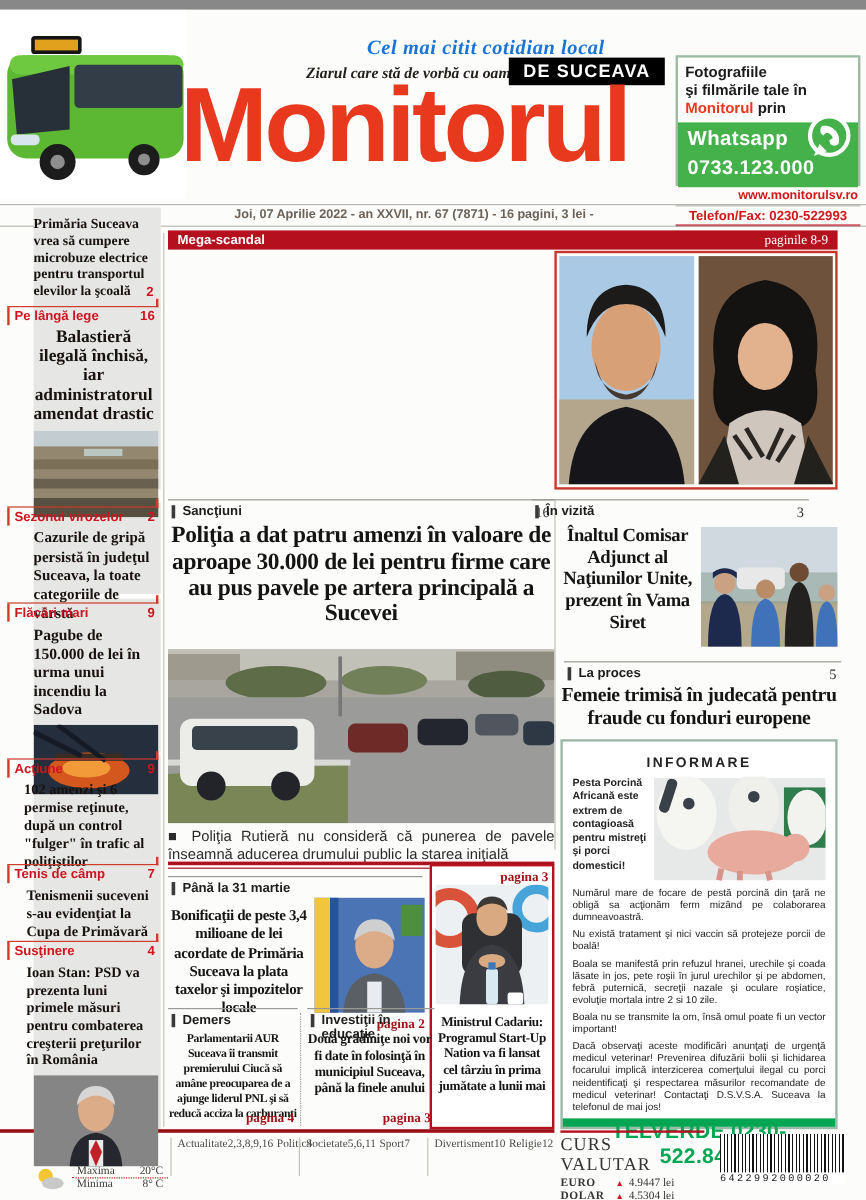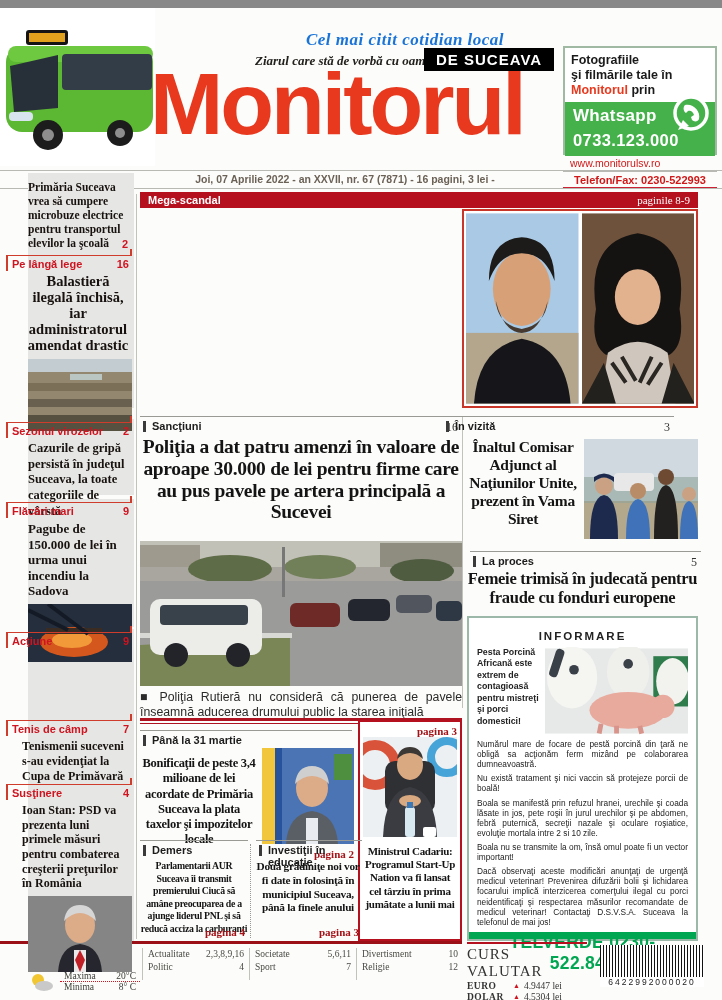--- a/index.html
+++ b/index.html
@@ -16,21 +16,21 @@
                color:#23211e;font-size:13px}
   .edition{background:#000;color:#fff;font-weight:700;font-size:15px;letter-spacing:1px;
            padding:3px 12px}
   .logo{color:#e8391f;font-weight:700;font-size:88px;letter-spacing:-3px;line-height:1;
         font-family:"Liberation Sans",sans-serif}
   .promo{border:2px solid #9fb9a2;background:#fff;padding:5px 6px 0 6px;font-weight:700;font-size:12.5px;line-height:1.2}
   .promo .red{color:#e8391f}
   .promo-green{background:#45b14b;color:#fff;margin:4px -6px 0 -6px;padding:4px 6px 5px 8px;position:relative}
   .promo-green .wa{font-size:17px;font-weight:700;letter-spacing:.3px}
   .promo-green .phone{font-size:16.5px;font-weight:700;letter-spacing:.4px;margin-top:5px}
-  .website{color:#d01818;font-weight:400;font-size:10.5px;text-align:left}
+  .website{color:#d01818;font-weight:700;font-size:10.5px;text-align:right}
   .telfax{color:#d01818;font-weight:700;font-size:11px;text-align:center;
           border-top:1px solid #b9b9b4;border-bottom:2px solid #c23;padding:2px 0 1px}
   .dateline{color:#6b6156;font-weight:700;font-size:10.5px;text-align:center}
   .hrule{background:#b9b9b4;height:1px}
 
   
   .s-item{position:absolute;left:6px;width:126px}
   .s-bg{position:absolute;left:22px;right:-2px;top:-3px;bottom:-5px;background:#e6e6e4}
   .s-kick{position:relative;border-top:1px solid #d03c2c;color:#cf1420;font-weight:700;font-size:11px;
           display:flex;justify-content:space-between;padding:2px 3px 0 6px;z-index:1}
@@ -70,34 +70,34 @@
   .dsv p{margin-top:4px;text-align:justify}
   .dsv .b{font-weight:400}
   .telverde{color:#00a651;font-weight:700;font-size:17.5px;text-align:center;letter-spacing:.3px;margin-top:5px}
   .dsv-bar{position:absolute;left:0;right:0;bottom:0;height:7px;background:#00a651}
 
   
   .cad-box{border:2px solid #b5101e;background:#fff;padding:3px}
 
   
   .foot-rule{background:#9b1016;height:3px}
-  .idx{display:flex;flex-direction:column;gap:3px;font-family:"Liberation Serif",serif;font-size:9.5px;color:#4a4a46}
+  .idx{display:flex;flex-direction:row;gap:3px;font-family:"Liberation Serif",serif;font-size:9.5px;color:#4a4a46}
   .idx-row{display:flex;justify-content:space-between}
   .curs{border-top:2px solid #b5101e;padding-top:2px;font-family:"Liberation Serif",serif;color:#333}
   .curs-title{text-align:left;font-size:15px;letter-spacing:1px}
   .curs-row{display:flex;align-items:center;font-size:9.5px;margin-top:1px}
   .curs-row .nm{width:42px;font-weight:700;letter-spacing:.5px}
   .curs-row .ar{color:#cf1420;font-size:7px;margin:0 4px}
   .curs-bars{position:relative;height:3px;margin-top:3px}
   .curs-bars .g{position:absolute;left:0;width:46%;top:0;bottom:0;background:#8a8a86}
   .curs-bars .r{position:absolute;right:0;width:50%;top:0;bottom:0;background:#b5101e}
   .barcode{background:#fff;height:36px;
      background-image:repeating-linear-gradient(90deg,#111 0 1px,#fff 1px 3px),
                       repeating-linear-gradient(90deg,#111 0 2px,rgba(255,255,255,0) 2px 7px)}
-  .barcode-digits{font-family:Liberation Sans, sans-serif;font-size:8.5px;letter-spacing:2px;text-align:center;
+  .barcode-digits{font-family:Liberation Mono, monospace;font-size:8.5px;letter-spacing:2px;
                   background:#fff;margin-top:-4px;position:relative}
   .meteo{font-family:"Liberation Serif",serif}
   .meteo-title{font-size:10px;text-align:center;font-weight:700;color:#3a3a36;letter-spacing:.5px}
   .meteo-title .d{color:#cf1420}
   .meteo-rows{display:flex;gap:6px;margin-top:2px;align-items:flex-end}
   .meteo-tbl{flex:1;font-size:9.5px;color:#3a3a36}
   .meteo-r{display:flex;justify-content:space-between;padding:0 4px}
   .meteo-r.max{border-bottom:1px dotted #cf1420}
 </style>
 </head>
@@ -198,20 +198,21 @@
       <path d="M0 6 L40 26 M20 0 L60 30" stroke="#151b26" stroke-width="4"></path>
     </svg>
   </div>
 
   <div class="s-item" style="top:624px;height:80px">
     <div class="s-bg"></div>
     <div class="s-kick">
       <span>Acţiune</span>
       <span>9</span>
     </div>
+    <div class="s-title" style="font-size:12px;line-height:1.25;margin-left:14px">102 amenzi şi 6 permise reţinute, după un control "fulger" în trafic al poliţiştilor</div>
   </div>
 
   <div class="s-item" style="top:712px;height:56px">
     <div class="s-bg"></div>
     <div class="s-kick">
       <span>Tenis de câmp</span>
       <span>7</span>
     </div>
     <div class="s-title" style="font-size:12px;line-height:1.25;margin-left:16px">Tenismenii suceveni s-au evidenţiat la Cupa de Primăvară</div>
   </div>

